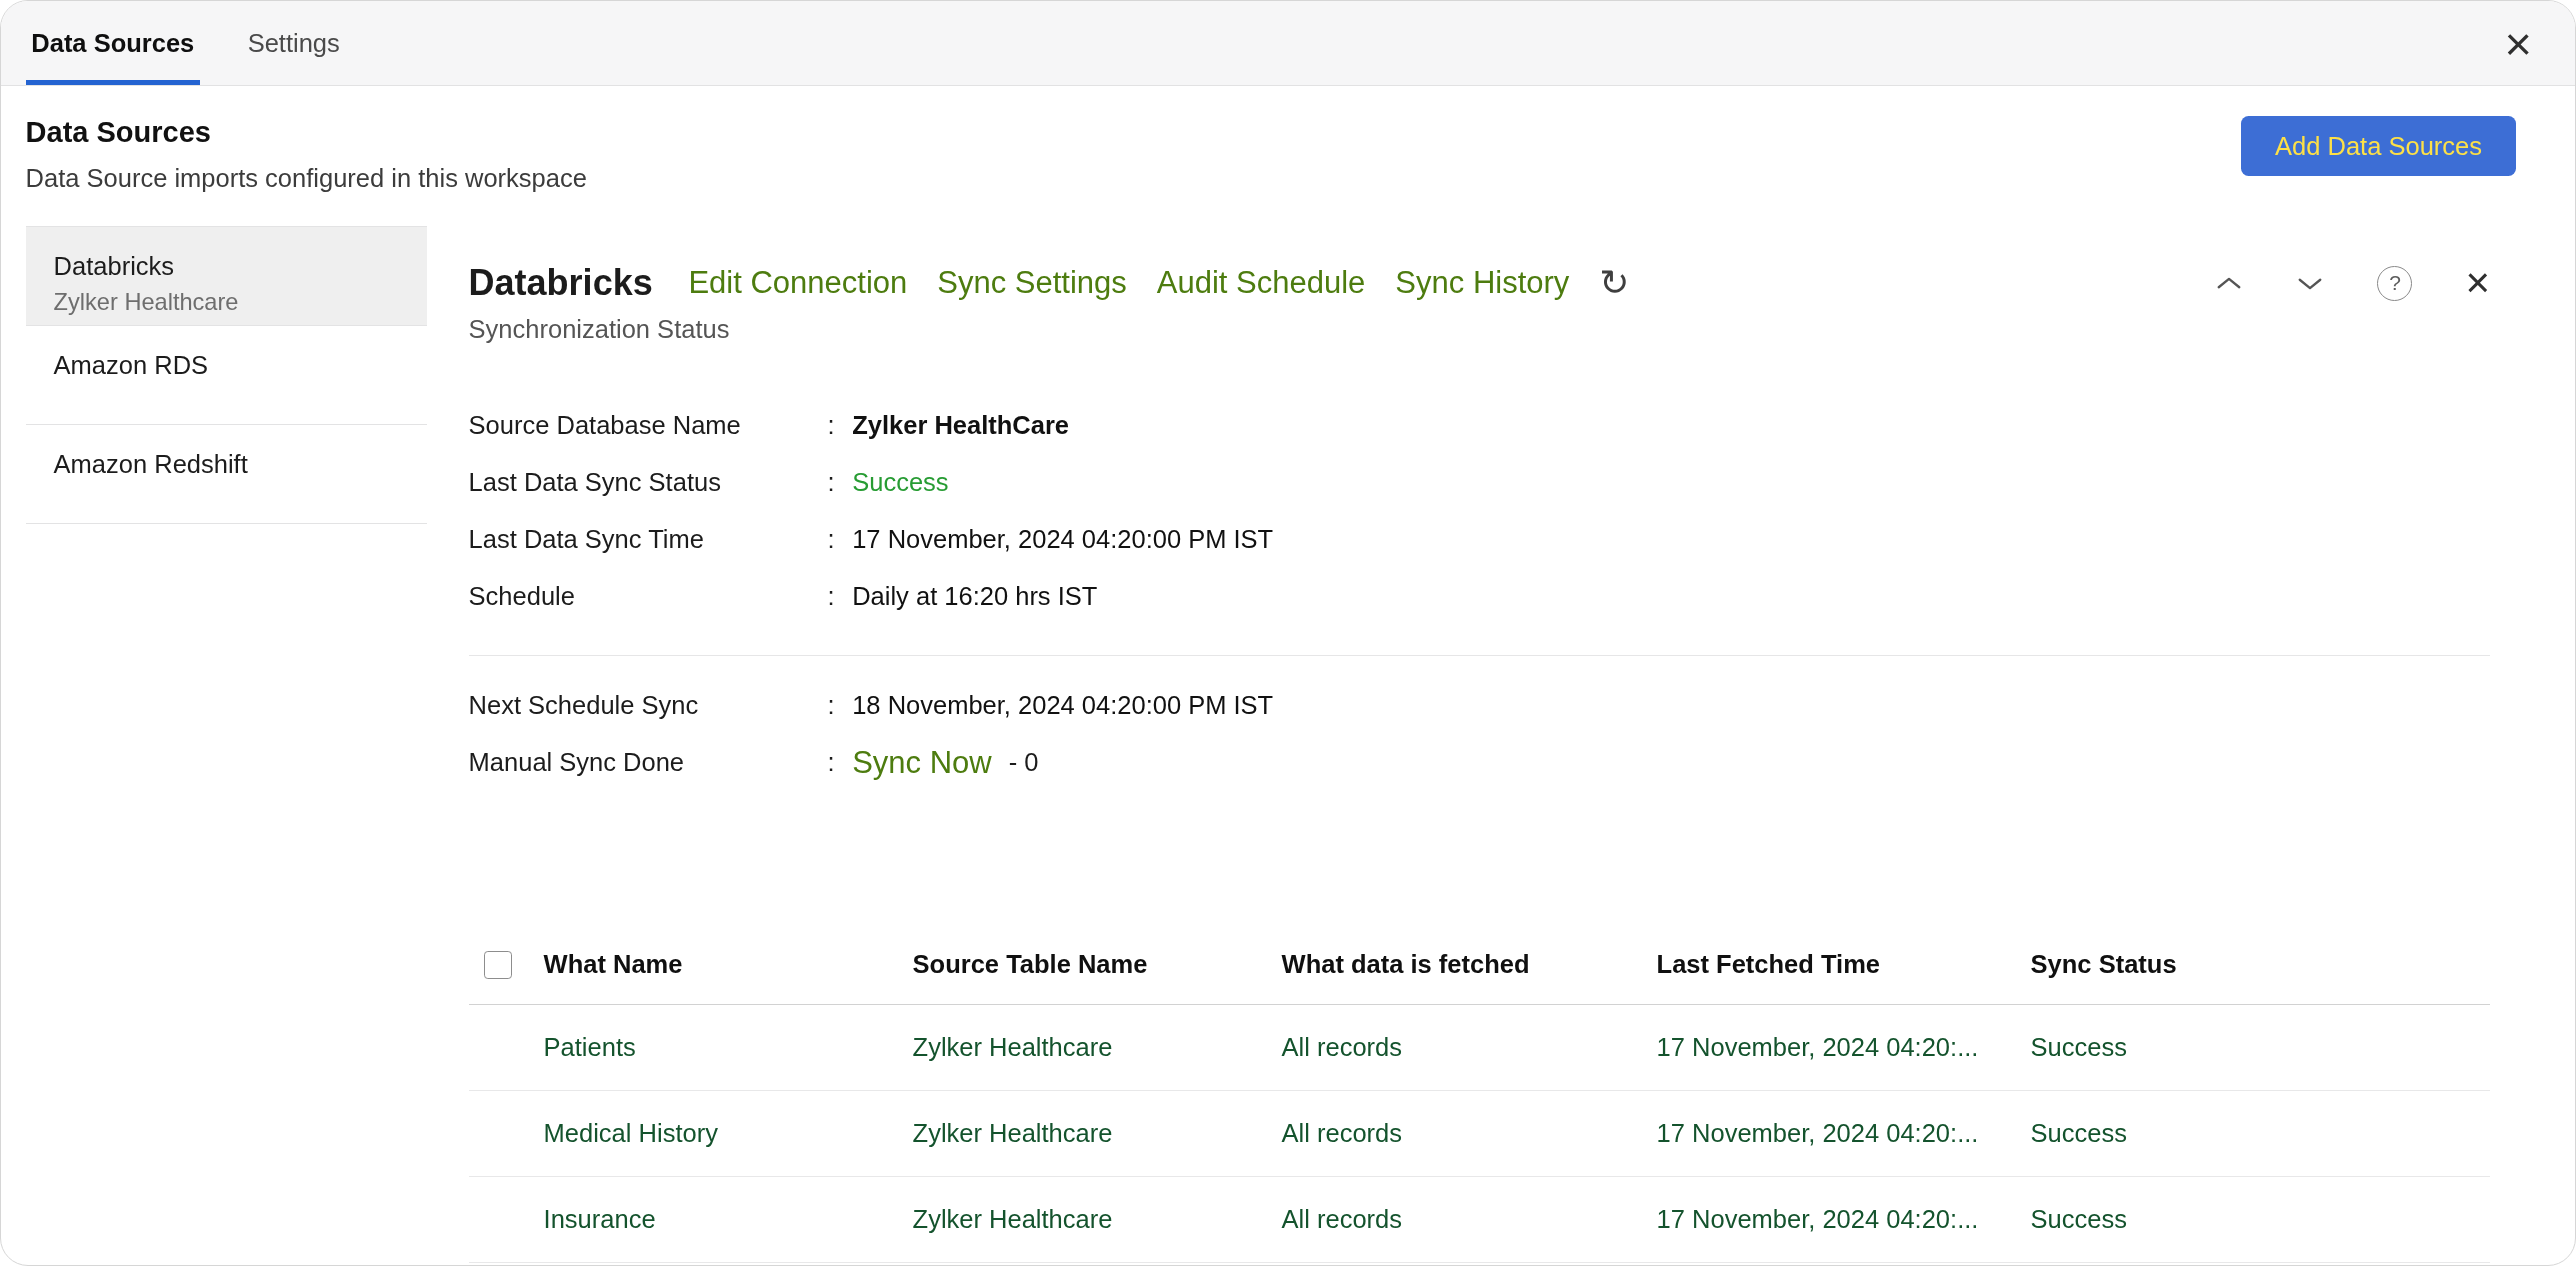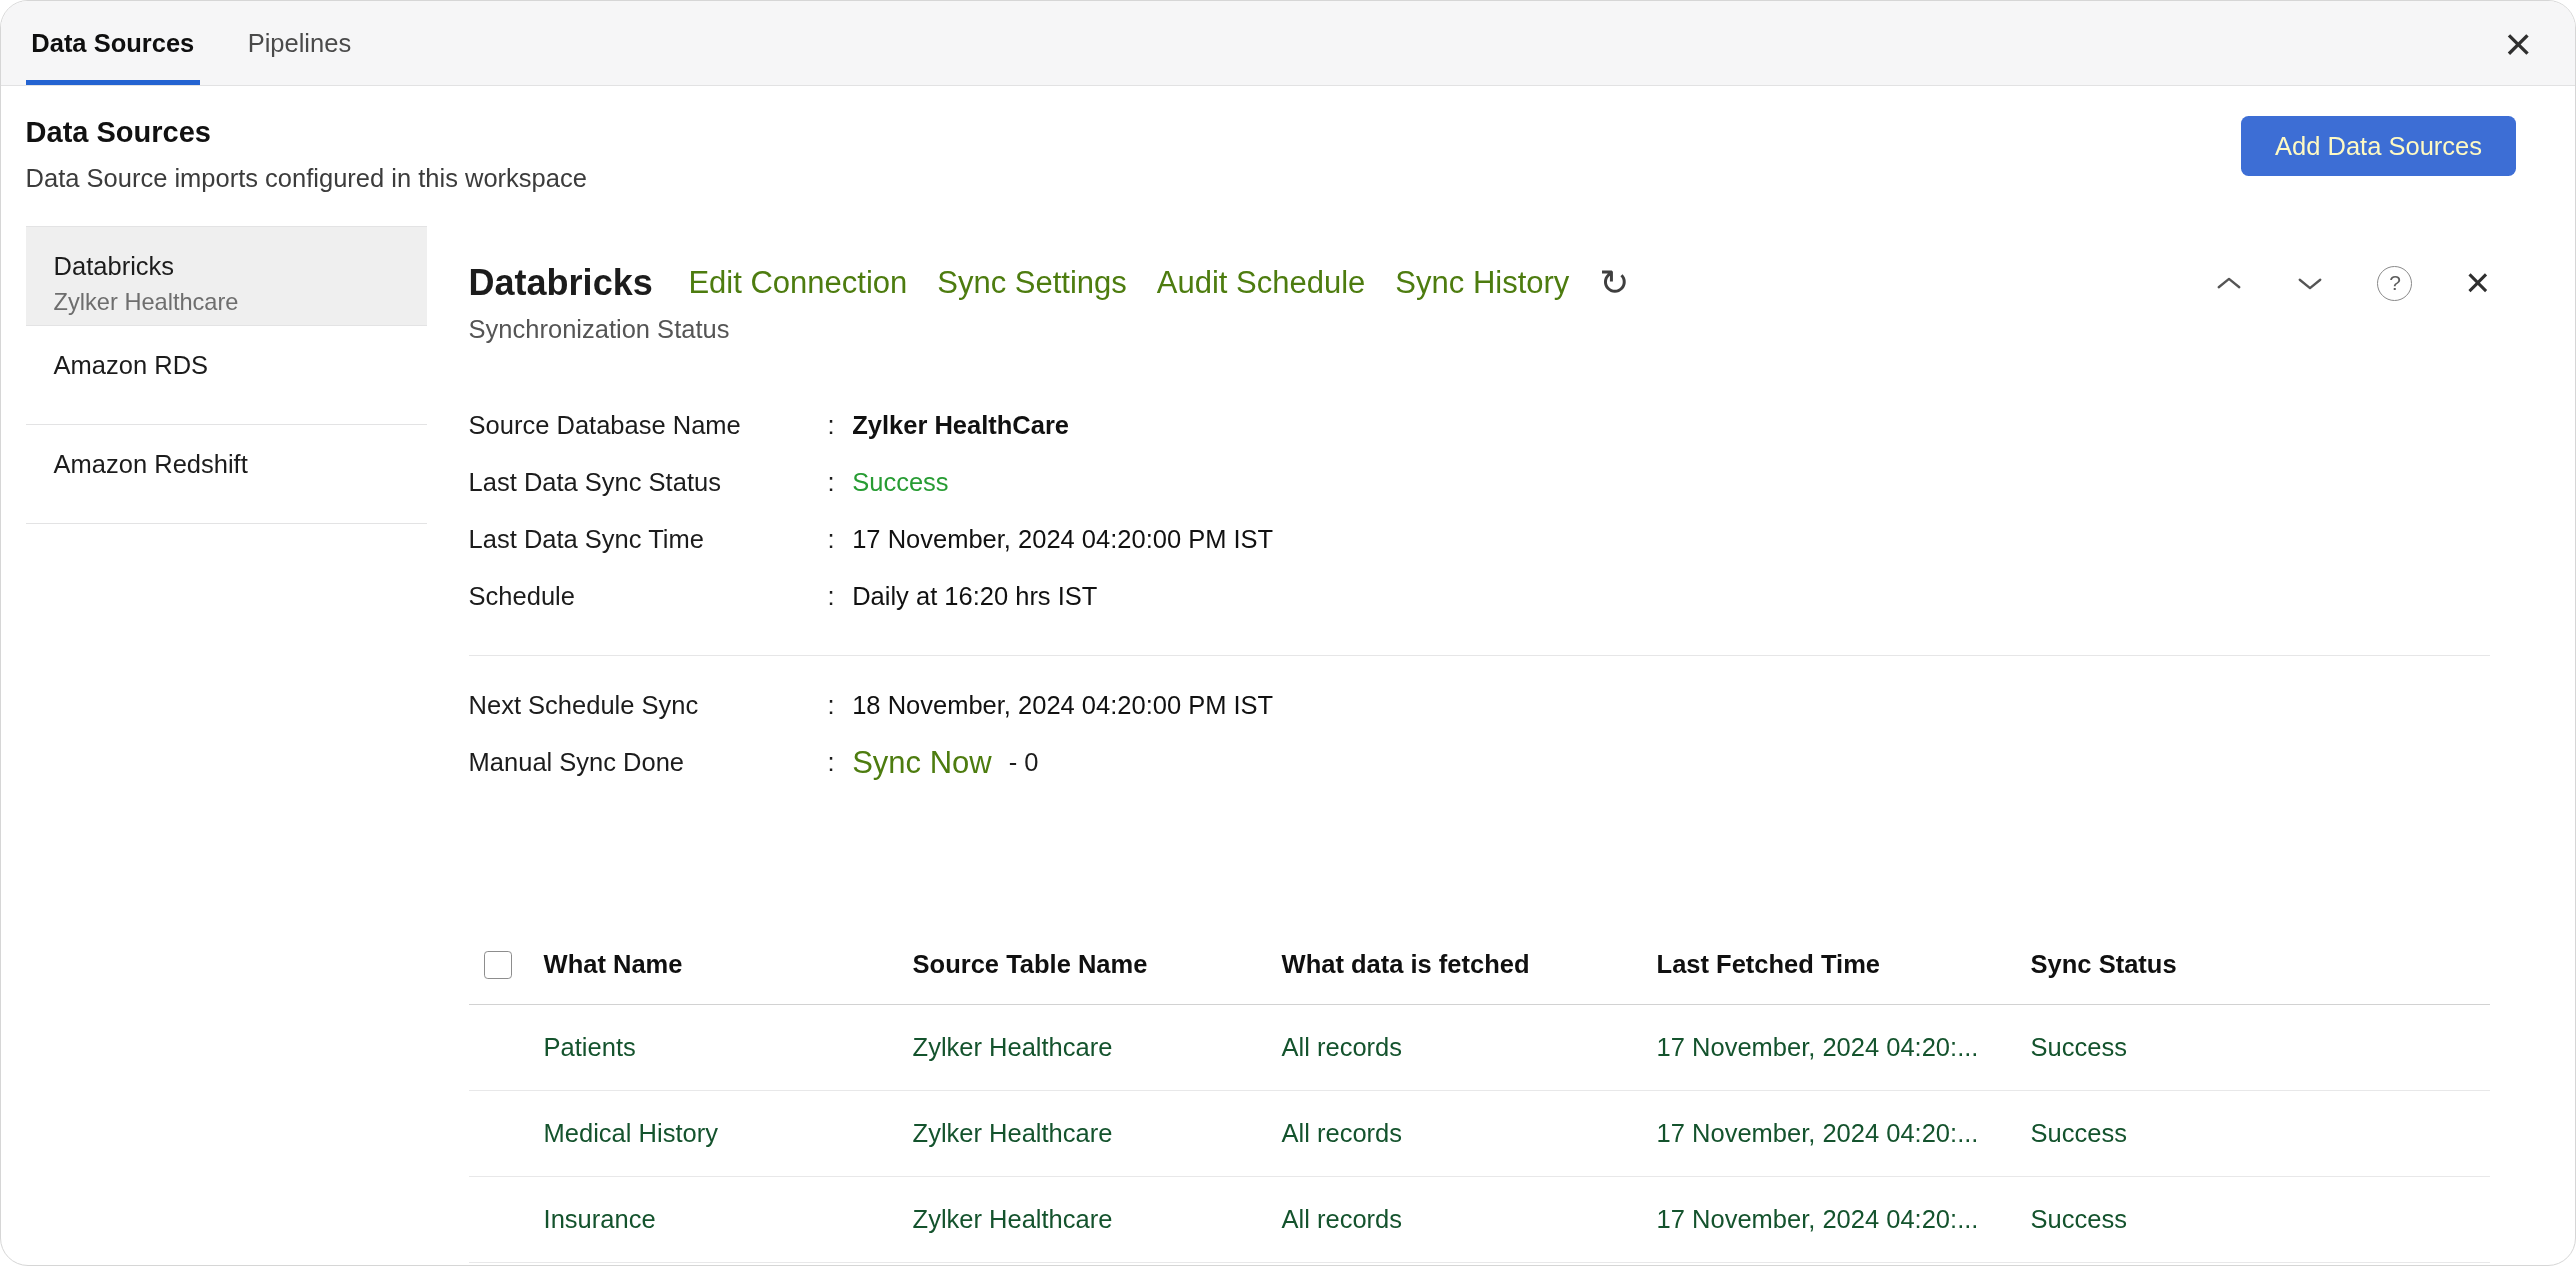--- a/index.html
+++ b/index.html
@@ -20,21 +20,21 @@
   .topbar-close { margin-left: auto; align-self: center; font-size: 47px; color: #2f2f2f;
                   line-height: 1; cursor: pointer; }
 
   
   .header { height: 140px; display: flex; align-items: flex-start;
             justify-content: space-between; padding: 0 59px 0 24.6px; }
   .header-left { padding-top: 30px; }
   .header-title { font-size: 29px; font-weight: 700; }
   .header-sub { font-size: 25.5px; color: #3c3c3c; margin-top: 15px; }
   .add-btn { margin-top: 30px; height: 60px; padding: 0 34px; background: #3d6ed5;
-             color: #fef9c3; border: none; border-radius: 7.6px; font-size: 25.5px;
+             color: #fde047; border: none; border-radius: 7.6px; font-size: 25.5px;
              font-family: inherit; cursor: pointer; }
 
   
   .content { display: flex; padding: 0 85px 0 24.6px; }
 
   .sidebar { width: 401px; flex: none; border-top: 0.9px solid #e3e3e4; }
   .side-item { height: 99px; padding: 24.6px 28px 0; border-bottom: 0.9px solid #e3e3e4; cursor: pointer; }
   .side-item.selected { background: #efefef; }
   .side-title { font-size: 25.5px; color: #1c1c1c; }
   .side-sub { font-size: 23.6px; color: #6e6e6e; margin-top: 8.5px; }
@@ -80,21 +80,21 @@
   .checkbox { width: 28px; height: 28px; border: 1.9px solid #8d8d8d; border-radius: 3.8px;
               background: #fff; cursor: pointer; }
 </style>
 </head>
 <body>
 
 <div class="app">
 
   <div class="topbar">
     <div class="tab active">Data Sources</div>
-    <div class="tab">Pipelines</div>
+    <div class="tab">Settings</div>
     <span class="topbar-close">×</span>
   </div>
 
   <div class="header">
     <div class="header-left">
       <div class="header-title">Data Sources</div>
       <div class="header-sub">Data Source imports configured in this workspace</div>
     </div>
     <button class="add-btn">Add Data Sources</button>
   </div>

